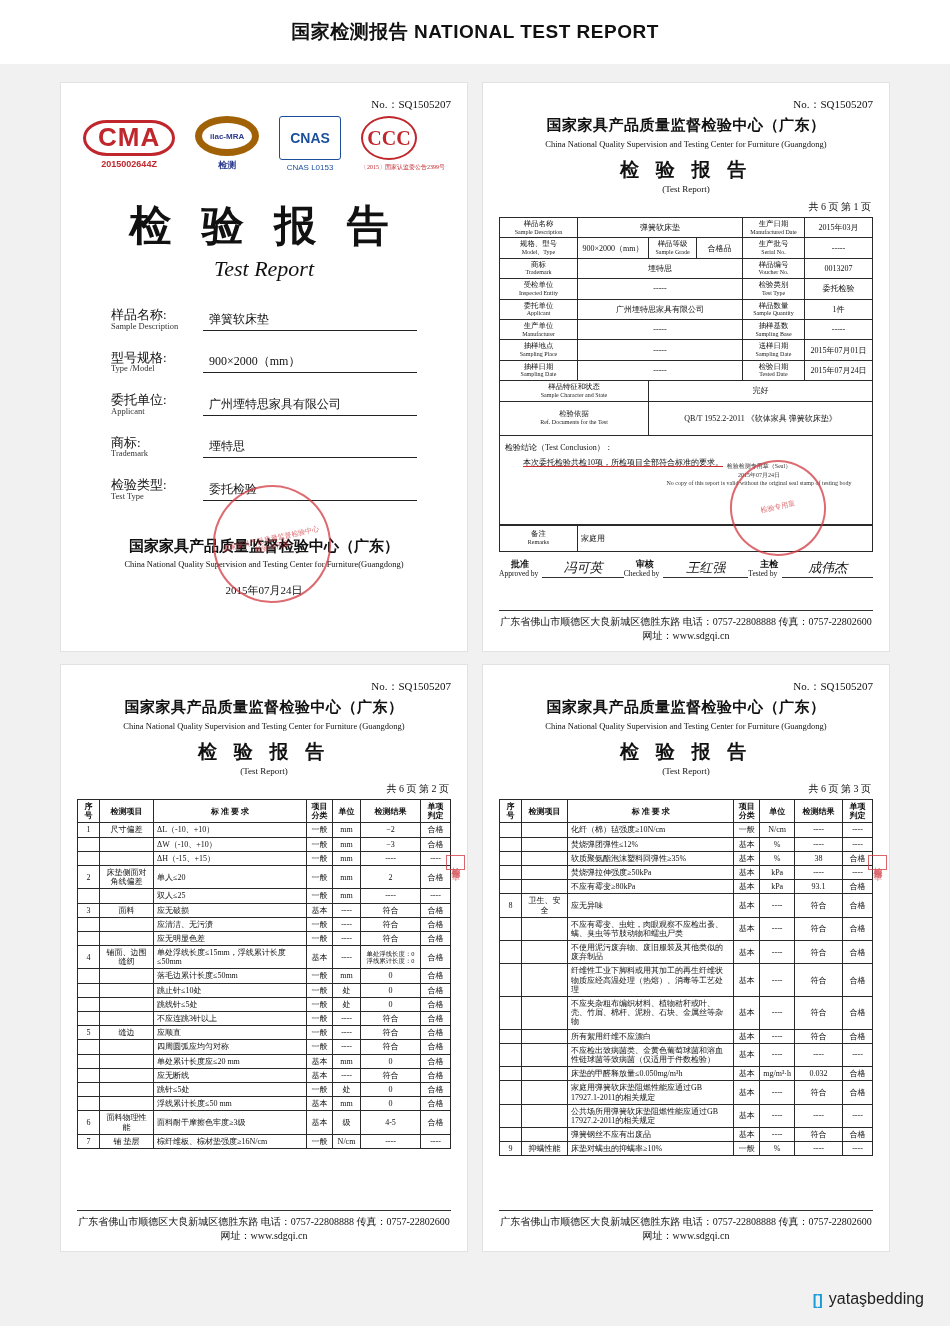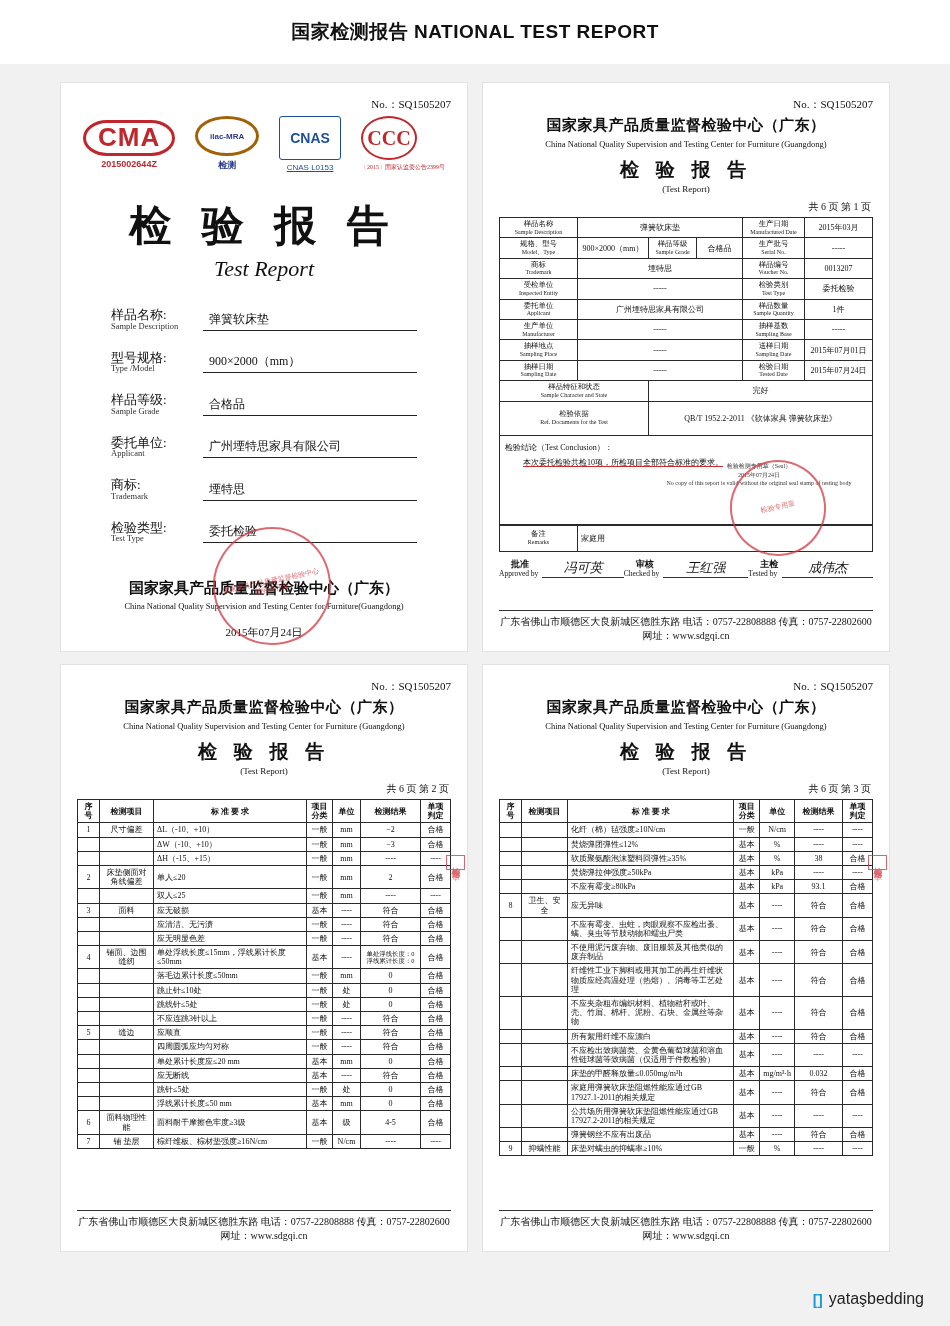--- a/index.html
+++ b/index.html
@@ -47,30 +47,30 @@
   .logos { display:flex; align-items:center; justify-content:space-between; padding:0 6px; margin-bottom:4px;}
   .logo { text-align:center; }
   .cma-box {
     border:3px solid #c0272d; border-radius:24px/18px;
     color:#c0272d; font-family:"Liberation Sans", sans-serif;
     font-weight:bold; font-size:26px; padding:1px 12px 3px 12px;
     letter-spacing:1px; line-height:1;text-align:right;
   }
   .logo-sub { font-size:9px; color:#c0272d; font-weight:bold; margin-top:3px; font-family:"Liberation Sans", sans-serif;}
   .ilac {
-    width:64px;height:40px;border:3px solid #a16207;border-radius:50%;
+    width:64px;height:40px;border:7px solid #a16207;border-radius:50%;
     display:flex;align-items:center;justify-content:center;flex-direction:column;
     color:#2b3b8f;font-size:8px;font-family:"Liberation Sans", sans-serif;font-weight:bold;
   }
   .cnas {
     width:62px;height:44px;border:1px solid #1b4f9c;border-radius:3px;
     display:flex;align-items:center;justify-content:center;
     color:#1b4f9c;font-size:14px;font-weight:bold;font-family:"Liberation Sans", sans-serif;
   }
-  .cnas-sub { font-size:8px; color:#1b4f9c; margin-top:3px; font-family:"Liberation Sans", sans-serif;text-decoration:underline;}
+  .cnas-sub { font-size:8px; color:#1b4f9c; margin-top:3px; font-family:"Liberation Sans", sans-serif;}
   .ccc {
     width:56px;height:44px;border:2px solid #c0272d;border-radius:50%;
     display:flex;align-items:center;justify-content:center;
     color:#c0272d;font-size:20px;font-weight:bold;font-family:"Liberation Serif", serif;
   }
   .ccc-sub { font-size:6px; color:#c0272d; margin-top:3px;}
   .big-title {
     text-align:center; font-size:42px; letter-spacing:10px;
     font-weight:bold; margin:26px 0 2px 0; font-family:"Liberation Serif", serif;
   }
@@ -202,27 +202,20 @@
       </div>
       <div class="field">
         <div class="lbl">
             <span class="cn">型号规格:</span>
             <span class="en">Type /Model</span>
           </div>
         <div class="val">900×2000（mm）</div>
       </div>
       <div class="field">
         <div class="lbl">
-            <span class="cn">样品等级:</span>
-            <span class="en">Sample Grade</span>
-          </div>
-        <div class="val">合格品</div>
-      </div>
-      <div class="field">
-        <div class="lbl">
             <span class="cn">委托单位:</span>
             <span class="en">Applicant</span>
           </div>
         <div class="val">广州堙特思家具有限公司</div>
       </div>
       <div class="field">
         <div class="lbl">
             <span class="cn">商标:</span>
             <span class="en">Trademark</span>
           </div>

